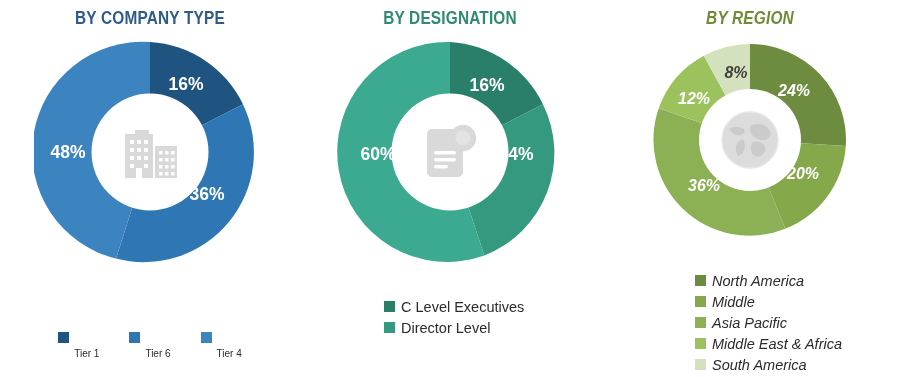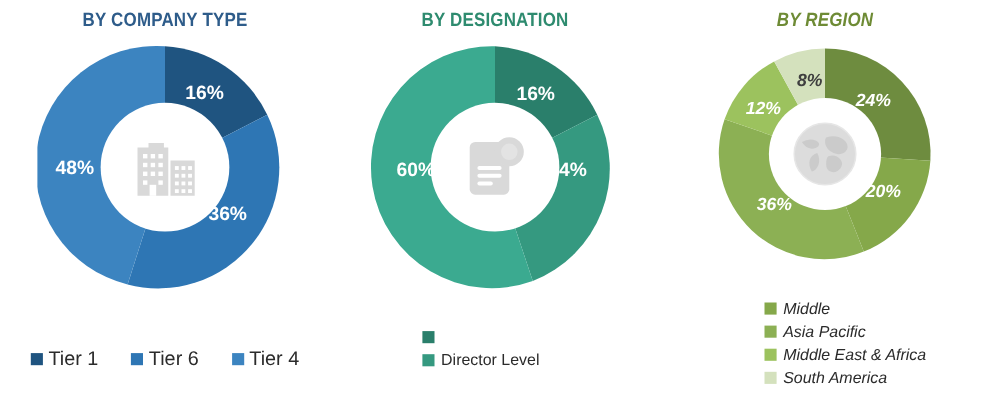--- a/index.html
+++ b/index.html
@@ -105,21 +105,21 @@
     width: 11px;
     height: 11px;
     flex: 0 0 11px;
   }
   .legend-label {
     font-family: "Liberation Sans", sans-serif;
     font-size: 14.5px;
     color: #2B2B2B;
     white-space: nowrap;
   }
-  #legend-company .legend-label { font-size: 18px; }
+  #legend-company .legend-label { font-size: 10px; margin-top: 32px; }
 </style>
 </head>
 <body>
 
 <div class="board">
 
   <div class="panel" id="panel-company">
 
     <div class="panel-title" id="title-company">BY COMPANY TYPE</div>
 
@@ -224,20 +224,21 @@
             <circle cx="42" cy="17" r="13.2" style="clip-path:none"></circle>
           </g>
           <circle cx="42" cy="17" r="7.5" fill="#E3E3E3"></circle>
         </svg>
       </div>
     </div>
 
     <div class="legend" id="legend-designation">
       <div class="legend-item">
         <span class="swatch" style="background:#2A7F6B"></span>
+        <span class="legend-label">C Level Executives</span>
       </div>
       <div class="legend-item">
         <span class="swatch" style="background:#359980"></span>
         <span class="legend-label">Director Level</span>
       </div>
     </div>
   </div>
 
   <div class="panel" id="panel-region">
 
@@ -275,20 +276,24 @@
             <path d="M32 16 q9 -3 16 2 q5 4 3 9 q-3 5 -9 4 q-7 -1 -10 -7 q-2 -5 0 -8 z"></path>
             <path d="M34 33 q7 -2 11 3 q3 4 0 8 q-4 5 -9 3 q-4 -2 -4 -7 q0 -5 2 -7 z"></path>
           </g>
           <circle cx="31" cy="31" r="28" fill="none" stroke="#E6E6E6" stroke-width="1.4"></circle>
         </svg>
       </div>
     </div>
 
     <div class="legend" id="legend-region">
       <div class="legend-item">
+        <span class="swatch" style="background:#6E8C3F"></span>
+        <span class="legend-label">North America</span>
+      </div>
+      <div class="legend-item">
         <span class="swatch" style="background:#85A84A"></span>
         <span class="legend-label">Middle</span>
       </div>
       <div class="legend-item">
         <span class="swatch" style="background:#8CB054"></span>
         <span class="legend-label">Asia Pacific</span>
       </div>
       <div class="legend-item">
         <span class="swatch" style="background:#9CC25E"></span>
         <span class="legend-label">Middle East &amp; Africa</span>

